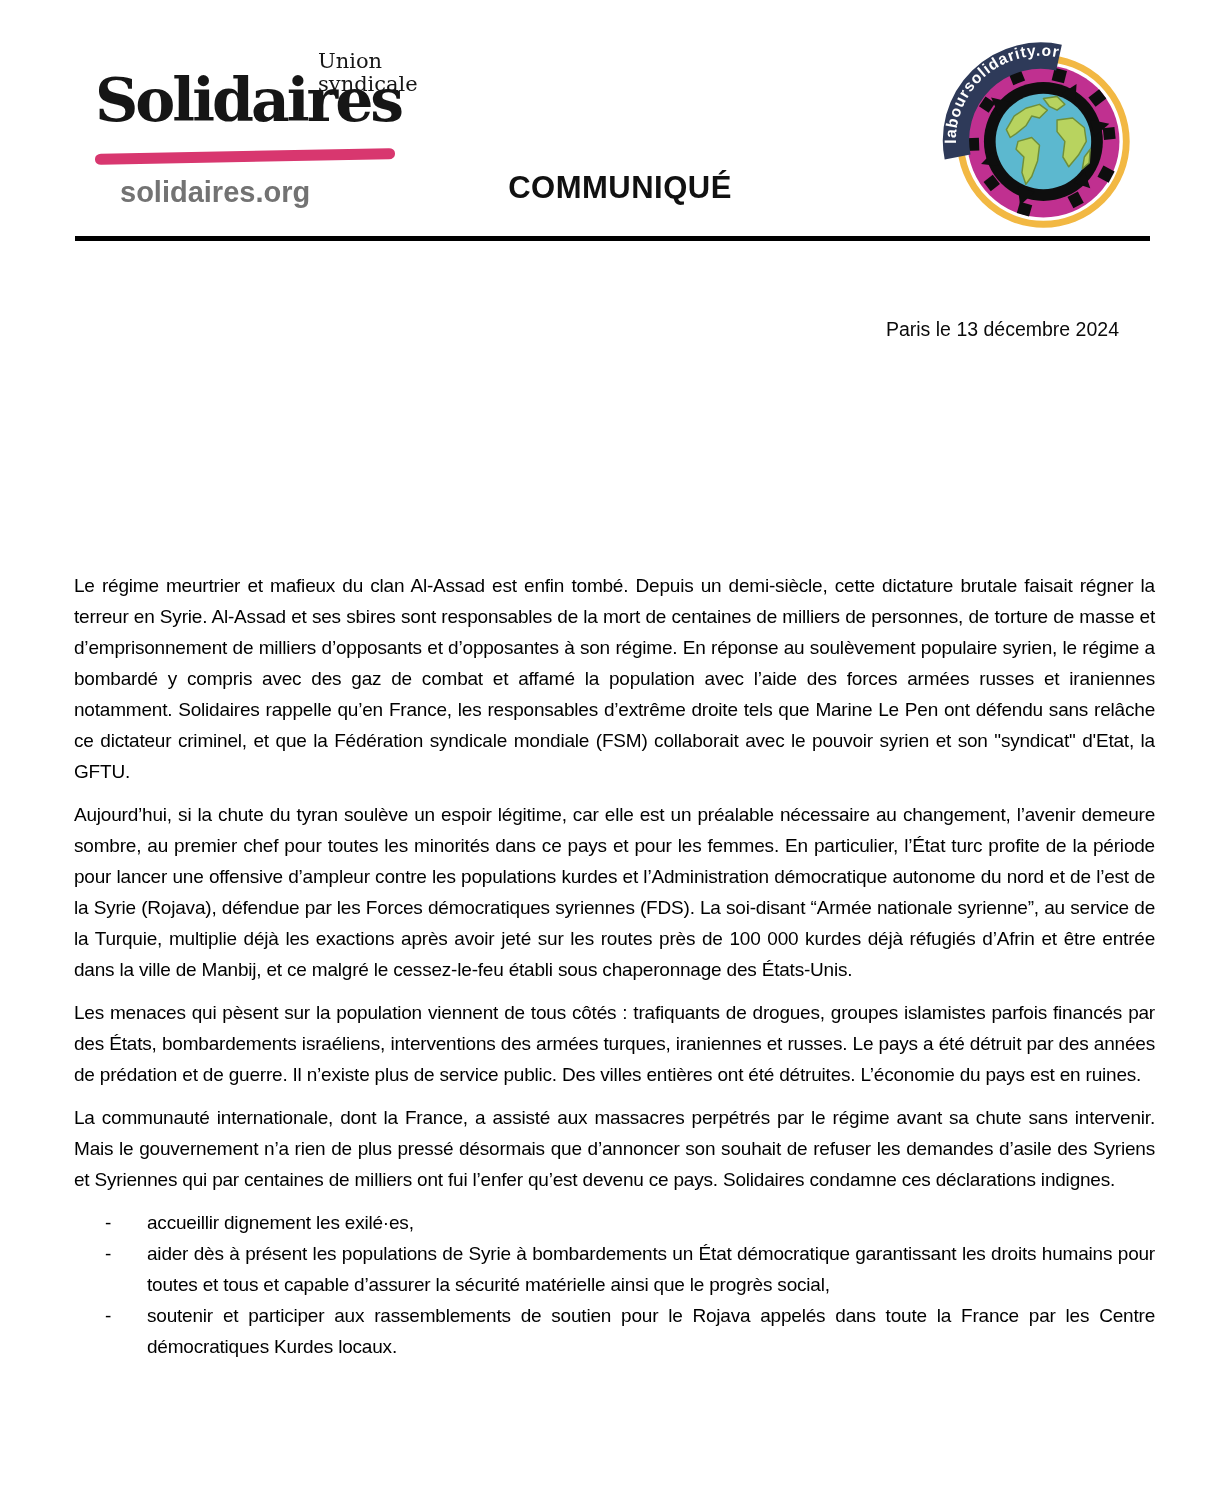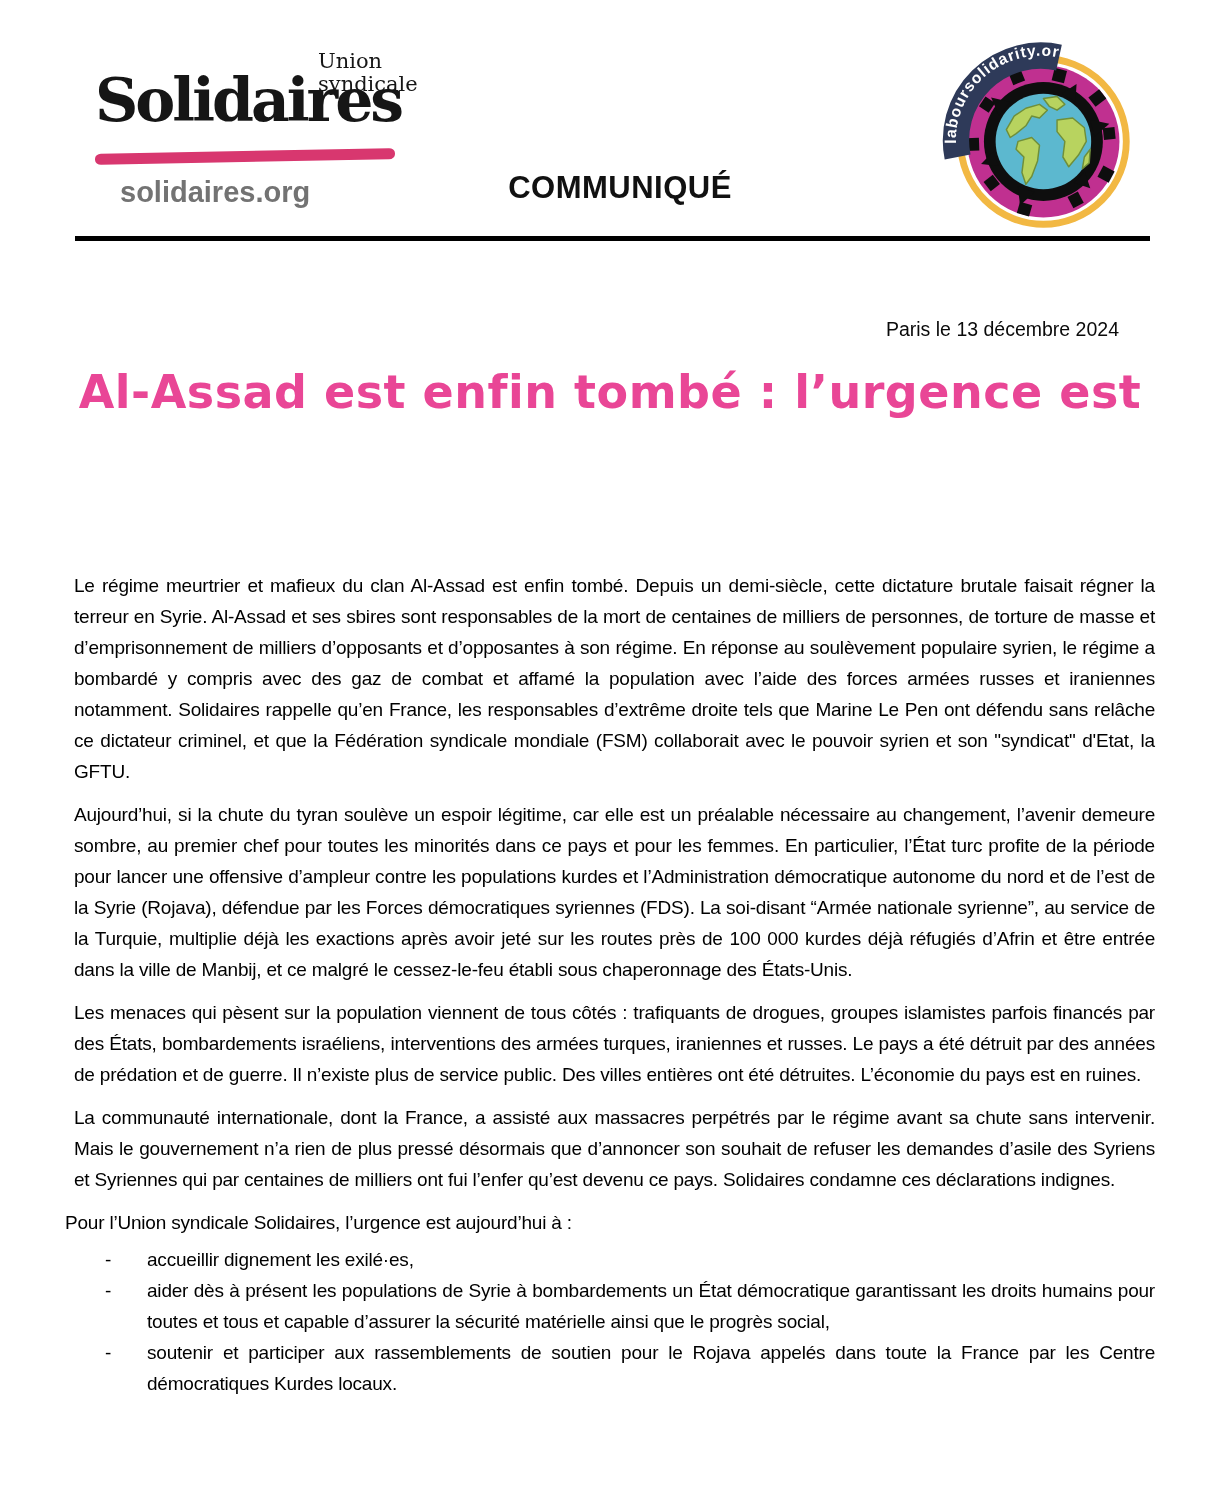--- a/index.html
+++ b/index.html
@@ -149,30 +149,28 @@
         <textPath href="#bannerArc" startOffset="8%">laboursolidarity.org</textPath>
       </text>
     </svg>
   </div>
 
   <div class="header-rule"></div>
 
   <div class="date-line">Paris le 13 décembre 2024</div>
 
   <div class="doc-title">
-    <div>Al-Assad est enfin tombé : l’urgence est</div>
   </div>
 
   <div class="content">
     <p>Le régime meurtrier et mafieux du clan Al-Assad est enfin tombé. Depuis un demi-siècle, cette dictature brutale faisait régner la terreur en Syrie. Al-Assad et ses sbires sont responsables de la mort de centaines de milliers de personnes, de torture de masse et d’emprisonnement de milliers d’opposants et d’opposantes à son régime. En réponse au soulèvement populaire syrien, le régime a bombardé y compris avec des gaz de combat et affamé la population avec l’aide des forces armées russes et iraniennes notamment. Solidaires rappelle qu’en France, les responsables d’extrême droite tels que Marine Le Pen ont défendu sans relâche ce dictateur criminel, et que la Fédération syndicale mondiale (FSM) collaborait avec le pouvoir syrien et son "syndicat" d'Etat, la GFTU.</p>
     <p>Aujourd’hui, si la chute du tyran soulève un espoir légitime, car elle est un préalable nécessaire au changement, l’avenir demeure sombre, au premier chef pour toutes les minorités dans ce pays et pour les femmes. En particulier, l’État turc profite de la période pour lancer une offensive d’ampleur contre les populations kurdes et l’Administration démocratique autonome du nord et de l’est de la Syrie (Rojava), défendue par les Forces démocratiques syriennes (FDS). La soi-disant “Armée nationale syrienne”, au service de la Turquie, multiplie déjà les exactions après avoir jeté sur les routes près de 100 000 kurdes déjà réfugiés d’Afrin et être entrée dans la ville de Manbij, et ce malgré le cessez-le-feu établi sous chaperonnage des États-Unis.</p>
     <p>Les menaces qui pèsent sur la population viennent de tous côtés : trafiquants de drogues, groupes islamistes parfois financés par des États, bombardements israéliens, interventions des armées turques, iraniennes et russes. Le pays a été détruit par des années de prédation et de guerre. Il n’existe plus de service public. Des villes entières ont été détruites. L’économie du pays est en ruines.</p>
     <p>La communauté internationale, dont la France, a assisté aux massacres perpétrés par le régime avant sa chute sans intervenir. Mais le gouvernement n’a rien de plus pressé désormais que d’annoncer son souhait de refuser les demandes d’asile des Syriens et Syriennes qui par centaines de milliers ont fui l’enfer qu’est devenu ce pays. Solidaires condamne ces déclarations indignes.</p>
 
-    <p class="list-intro">Pour l’Union syndicale Solidaires, l’urgence est aujourd’hui à :</p>
 
     <div class="bullet-row">
       <span class="bullet-marker">-</span>
       <span class="bullet-text">accueillir dignement les exilé·es,</span>
     </div>
     <div class="bullet-row">
       <span class="bullet-marker">-</span>
       <span class="bullet-text">aider dès à présent les populations de Syrie à bombardements un État démocratique garantissant les droits humains pour toutes et tous et capable d’assurer la sécurité matérielle ainsi que le progrès social,</span>
     </div>
     <div class="bullet-row">

